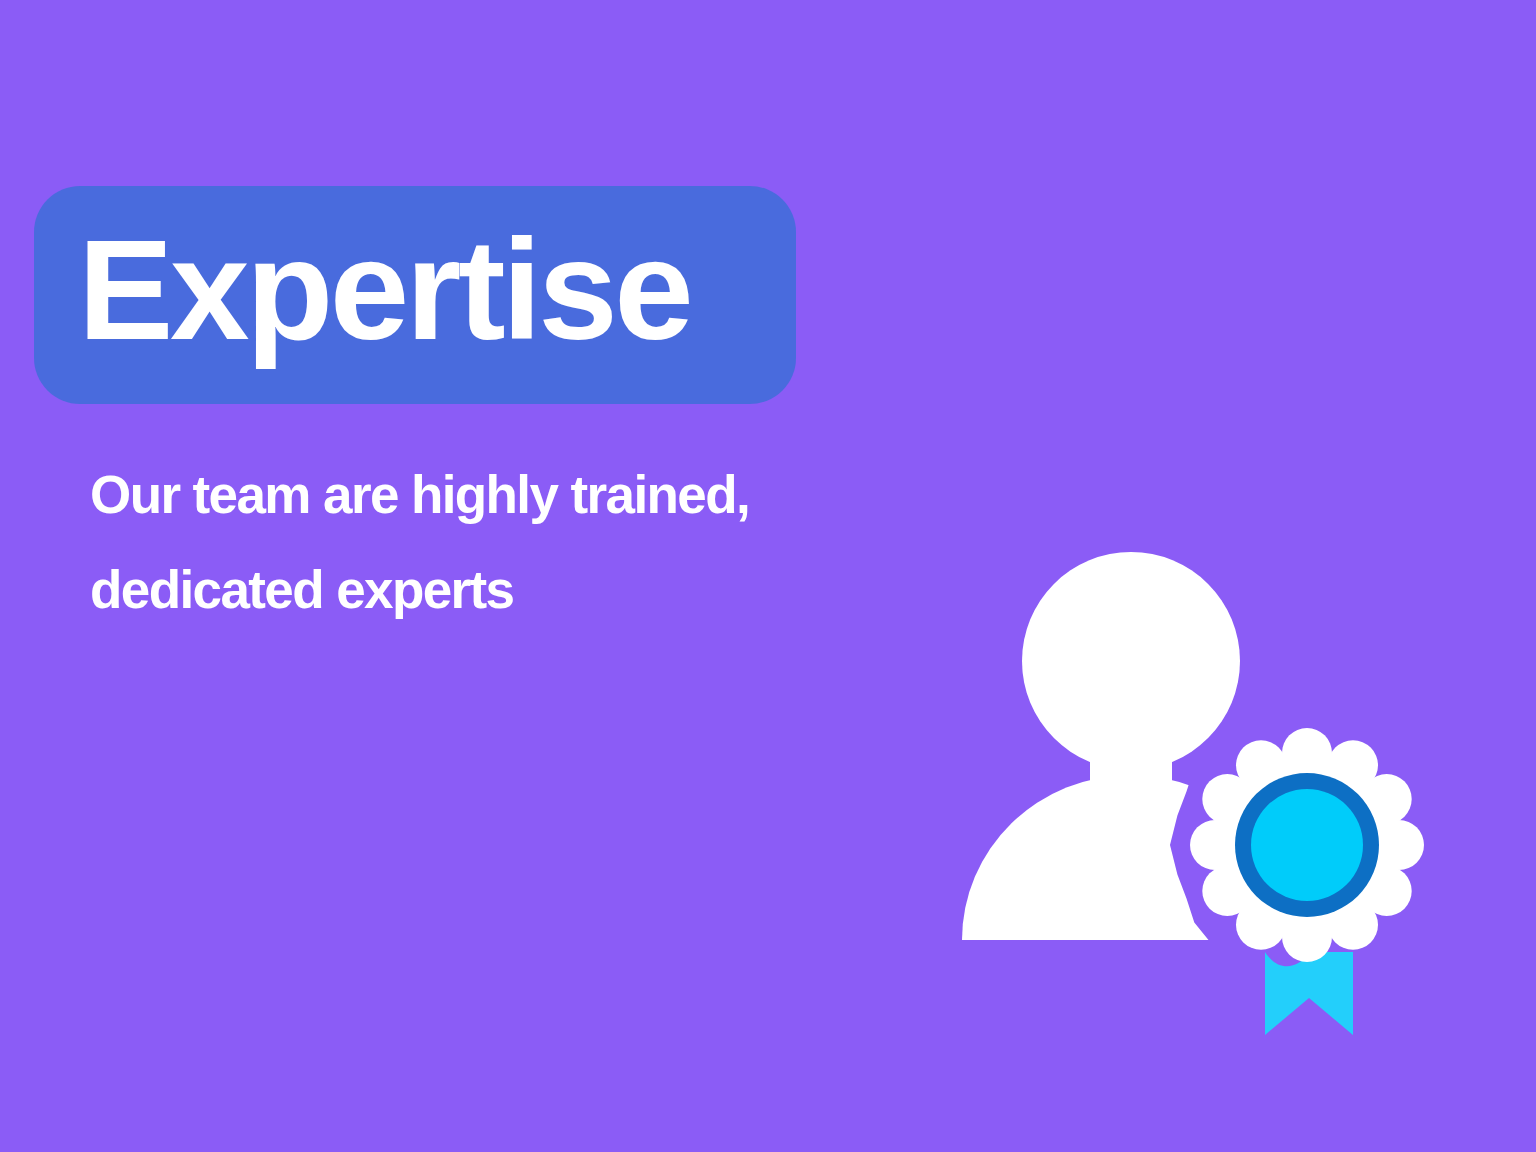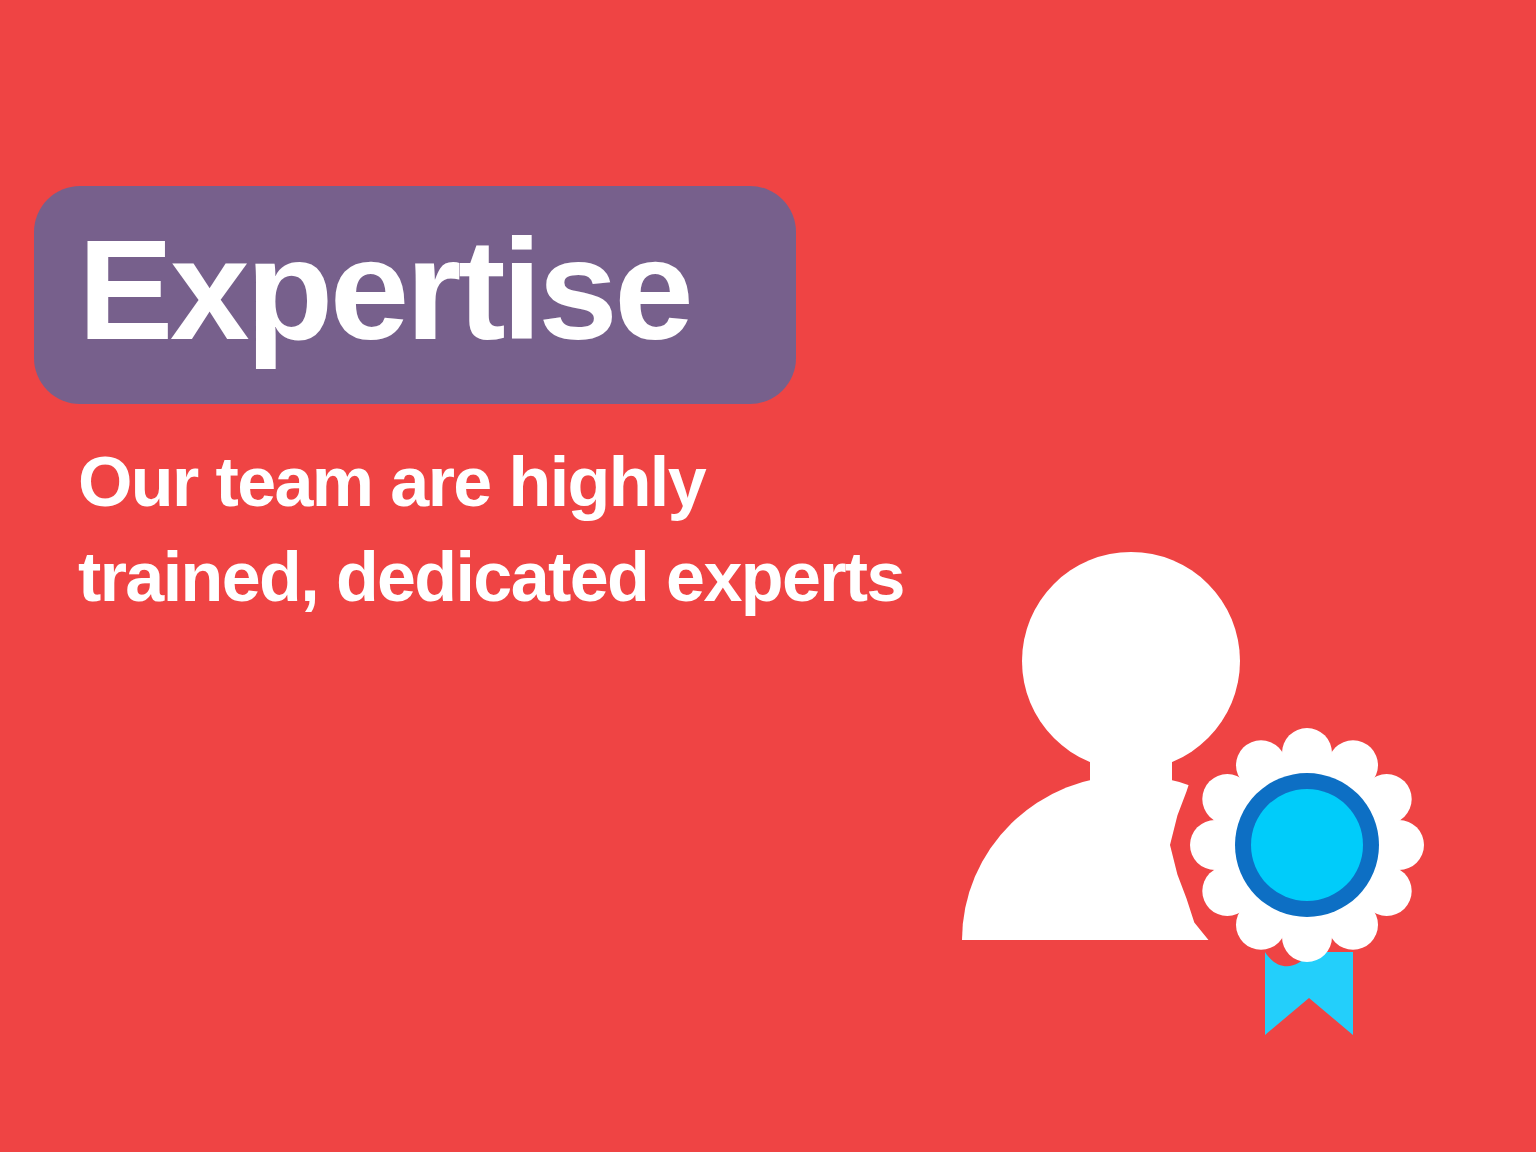--- a/index.html
+++ b/index.html
@@ -6,21 +6,21 @@
   html, body {
     margin: 0;
     padding: 0;
     background: #ffffff;
   }
   #stage {
     position: relative;
     width: 1536px;
     height: 1152px;
     overflow: hidden;
-    background: #ef4444;
+    background: #8b5cf6;
     font-family: "Liberation Sans", "DejaVu Sans", sans-serif;
     -webkit-font-smoothing: antialiased;
   }
 
   
   #headline-panel {
     position: absolute;
     left: 34px;
     top: 186px;
     width: 762px;
@@ -42,24 +42,24 @@
     margin: 0;
     color: #ffffff;
     font-size: 143px;
     line-height: 1.0;
     font-weight: 700;
     letter-spacing: -3.5px;
     white-space: nowrap;
   }
 
   #subheadline {
-    margin: 0;
+    margin: 12px;
     padding-top: 74px;
     color: #ffffff;
-    font-size: 70px;
+    font-size: 53px;
     line-height: 95px;
     font-weight: 700;
     letter-spacing: -1.6px;
     max-width: 830px;
   }
 
   
   #expert-icon {
     position: absolute;
     left: 940px;

